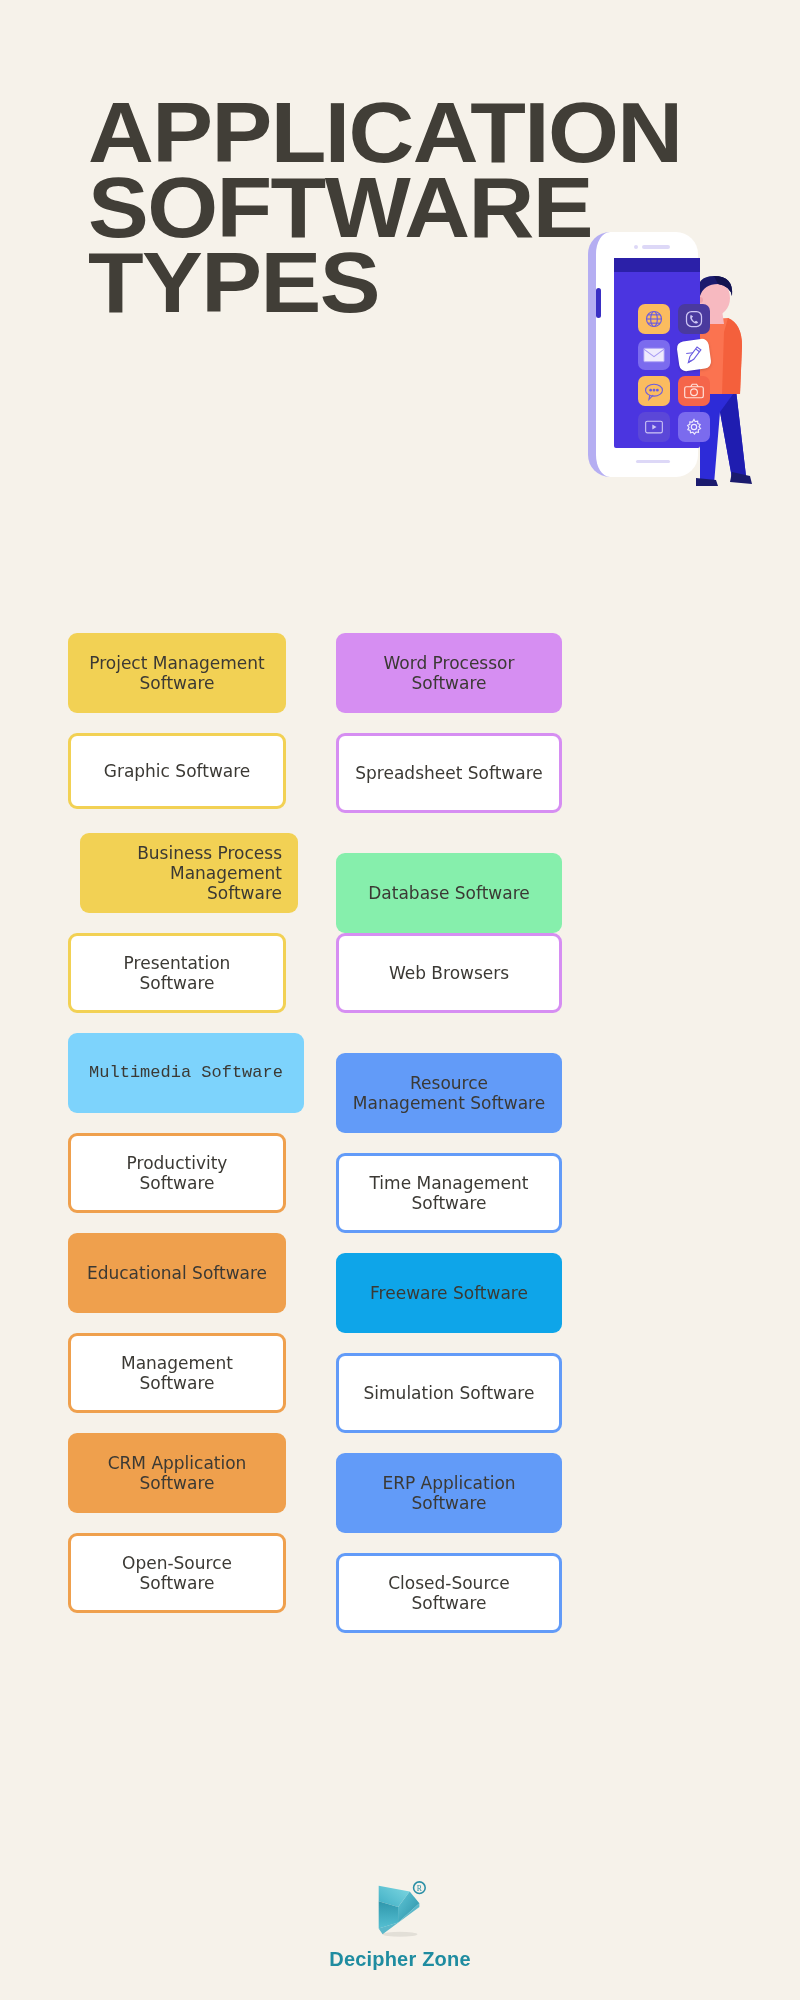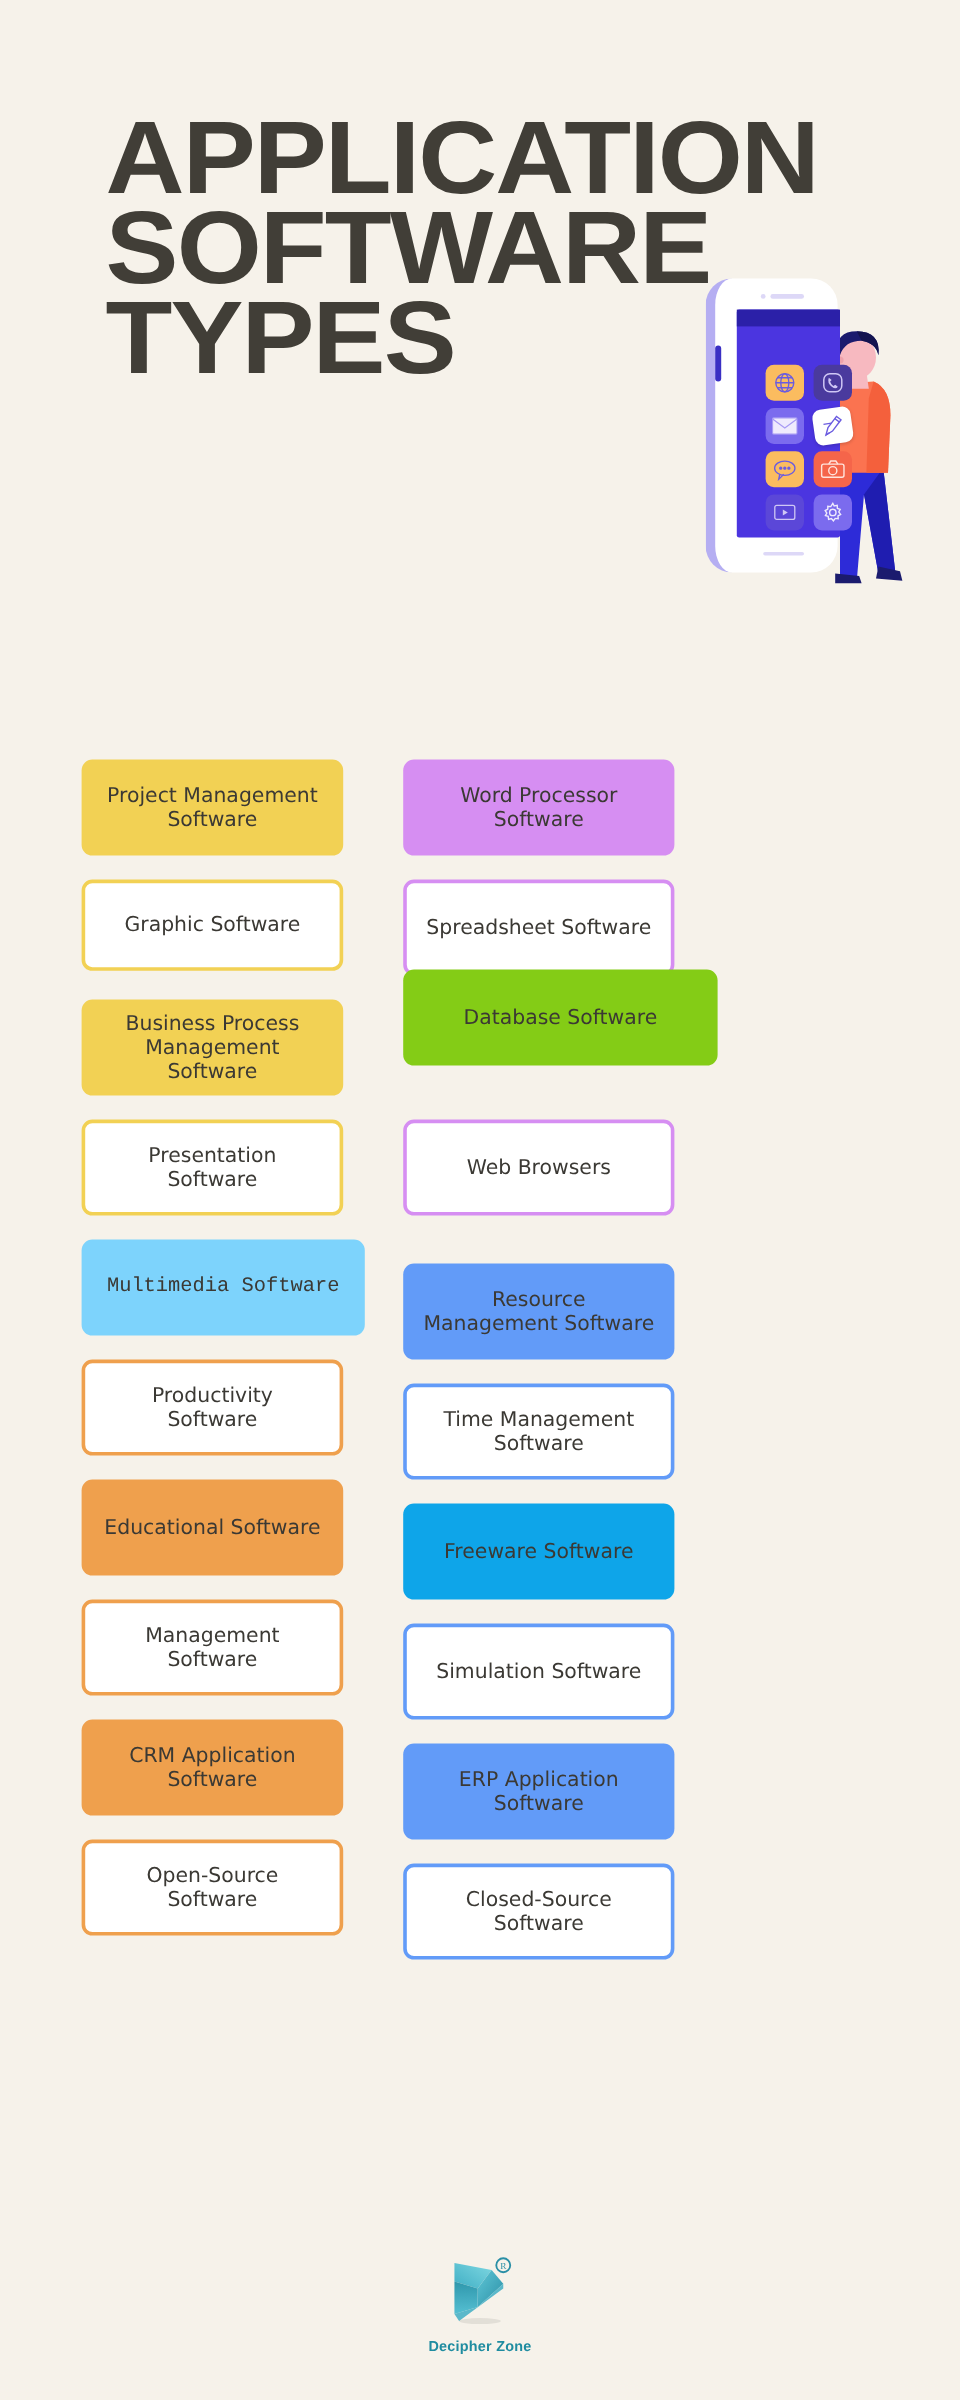--- a/index.html
+++ b/index.html
@@ -140,21 +140,21 @@
     width:800px;
     display:flex;
     flex-direction:column;
     align-items:center;
   }
   #logo-mark { width:62px; height:62px; }
   #logo-text {
     margin-top:8px;
     font-family:"Liberation Sans", sans-serif;
     font-weight:bold;
-    font-size:12px;
+    font-size:20px;
     letter-spacing:0.2px;
     color:#1F8CA0;
   }
 </style>
 </head>
 <body>
 
 <div id="page">
 
   <div id="title-block">
@@ -263,34 +263,34 @@
 
         </div>
       </div>
       <div class="phone-home"></div>
     </div>
   </div>
 
   <div id="left-col">
       <div class="box filled" style="left: 68px; top: 633px; width: 218px; height: 80px; background: rgb(242, 209, 84);">Project Management Software</div>
       <div class="box outline" style="left: 68px; top: 733px; width: 218px; height: 76px; border-color: rgb(242, 209, 84);">Graphic Software</div>
-      <div class="box filled" style="left: 68px; top: 833px; width: 218px; height: 80px; background: rgb(242, 209, 84);">Business Process Management Software</div>
+      <div class="box filled" style="left: 80px; top: 833px; width: 218px; height: 80px; background: rgb(242, 209, 84); text-align: right;">Business Process Management Software</div>
       <div class="box outline" style="left: 68px; top: 933px; width: 218px; height: 80px; border-color: rgb(242, 209, 84);">Presentation Software</div>
       <div class="box filled" style="left: 68px; top: 1033px; width: 236px; height: 80px; background: #7dd3fc; font-family: Liberation Mono, monospace;">Multimedia Software</div>
       <div class="box outline" style="left: 68px; top: 1133px; width: 218px; height: 80px; border-color: rgb(239, 160, 77);">Productivity Software</div>
       <div class="box filled" style="left: 68px; top: 1233px; width: 218px; height: 80px; background: rgb(239, 160, 77);">Educational Software</div>
       <div class="box outline" style="left: 68px; top: 1333px; width: 218px; height: 80px; border-color: rgb(239, 160, 77);">Management Software</div>
       <div class="box filled" style="left: 68px; top: 1433px; width: 218px; height: 80px; background: rgb(239, 160, 77);">CRM Application Software</div>
       <div class="box outline" style="left: 68px; top: 1533px; width: 218px; height: 80px; border-color: rgb(239, 160, 77);">Open-Source Software</div>
     </div>
 
   <div id="right-col">
       <div class="box filled" style="left: 336px; top: 633px; width: 226px; height: 80px; background: rgb(214, 142, 242);">Word Processor Software</div>
       <div class="box outline" style="left: 336px; top: 733px; width: 226px; height: 80px; border-color: rgb(214, 142, 242);">Spreadsheet Software</div>
-      <div class="box filled" style="left: 336px; top: 808px; width: 262px; height: 80px; background: #84cc16;">Database Software</div>
+      <div class="box filled" style="left: 336px; top: 853px; width: 226px; height: 80px; background: #86efac;">Database Software</div>
       <div class="box outline" style="left: 336px; top: 933px; width: 226px; height: 80px; border-color: rgb(214, 142, 242);">Web Browsers</div>
       <div class="box filled" style="left: 336px; top: 1053px; width: 226px; height: 80px; background: rgb(98, 155, 248);">Resource Management Software</div>
       <div class="box outline" style="left: 336px; top: 1153px; width: 226px; height: 80px; border-color: rgb(98, 155, 248);">Time Management Software</div>
       <div class="box filled" style="left: 336px; top: 1253px; width: 226px; height: 80px; background: #0ea5e9;">Freeware Software</div>
       <div class="box outline" style="left: 336px; top: 1353px; width: 226px; height: 80px; border-color: rgb(98, 155, 248);">Simulation Software</div>
       <div class="box filled" style="left: 336px; top: 1453px; width: 226px; height: 80px; background: rgb(98, 155, 248);">ERP Application Software</div>
       <div class="box outline" style="left: 336px; top: 1553px; width: 226px; height: 80px; border-color: rgb(98, 155, 248);">Closed-Source Software</div>
     </div>
 
   <div id="footer">

